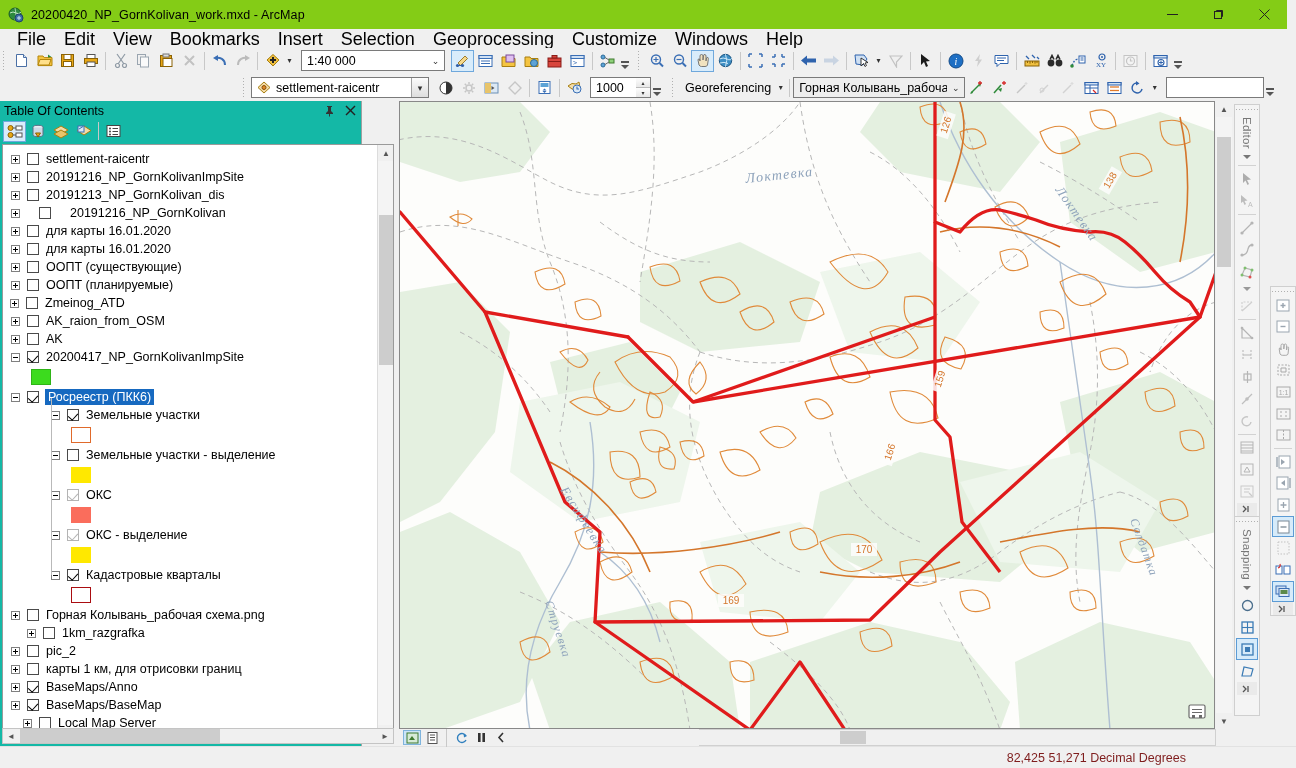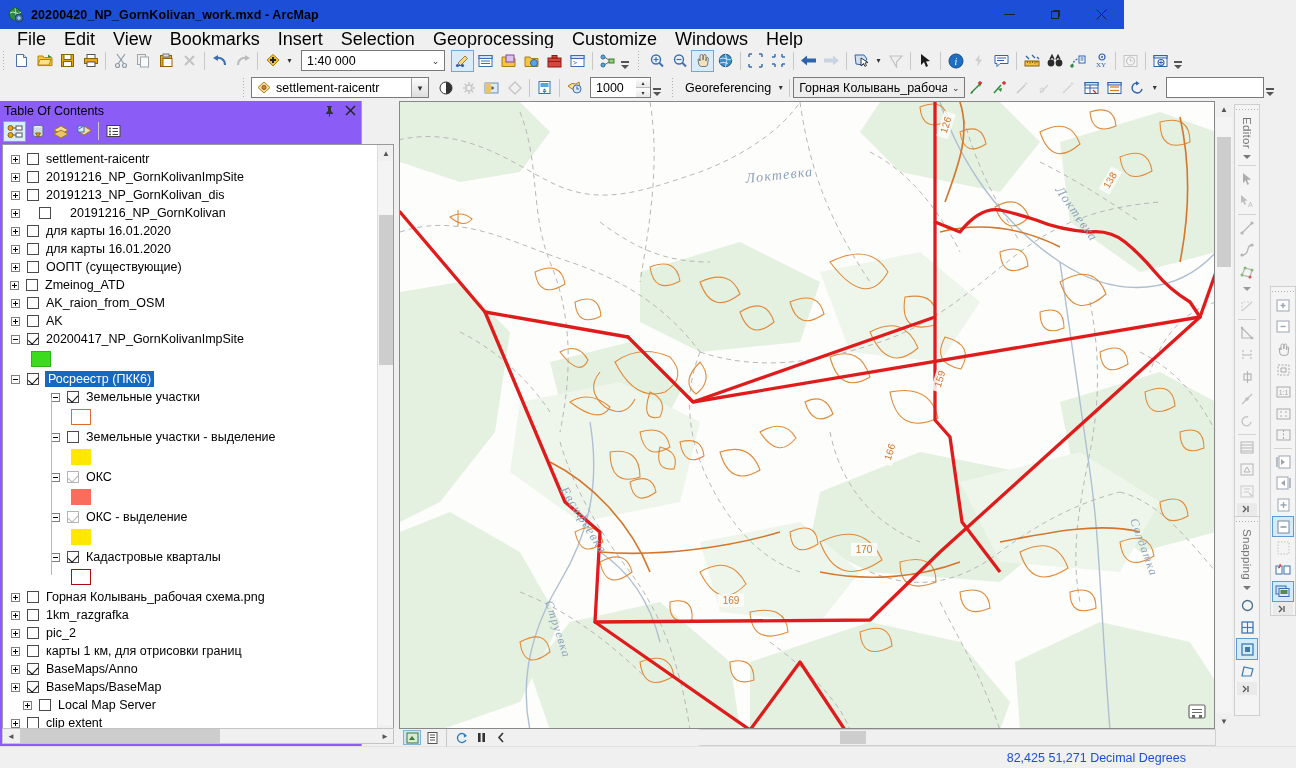--- a/index.html
+++ b/index.html
@@ -9,22 +9,22 @@
     overflow: hidden;
     font-family: "Liberation Sans", sans-serif;
     font-size: 12px;
     background: #f0f0f0;
     color: #000;
   }
   #app { position: relative; width: 1296px; height: 768px; background: #f0f0f0; }
 
   
   .titlebar {
-    position: absolute; left: 0; top: 0; width: 1124px; height: 29px;
-    background: #1d4ed8; display: flex; align-items: center; font-weight: bold;
+    position: absolute; left: 0; top: 0; width: 1287px; height: 29px;
+    background: #84cc16; display: flex; align-items: center;
   }
   .titlebar .app-icon {
     width: 16px; height: 16px; margin: 0 7px 0 8px; position: relative; flex: none;
   }
   .titlebar .title-text { font-size: 12.5px; color: #000; letter-spacing: 0.1px; }
   .winbtns { position: absolute; right: 0; top: 0; height: 29px; display: flex; }
   .winbtn { width: 46px; height: 29px; display: flex; align-items: center; justify-content: center; color: #222; }
 
   
   .menubar {
@@ -59,21 +59,21 @@
   }
   .combo .cval { flex: 1; overflow: hidden; white-space: nowrap; }
   .combo .caret { width: 17px; height: 19px; display:flex; align-items:center; justify-content:center; color:#333; font-size: 9px; }
   .spin { width: 15px; height: 21px; display: flex; flex-direction: column; border: 1px solid #7a7a7a; border-left: none; }
   .spin div { flex: 1; background: linear-gradient(#fdfdfd,#e8e8e8); display:flex; align-items:center; justify-content:center; font-size:6px; color:#333; }
   .spin div:first-child { border-bottom: 1px solid #bbb; }
 
   
   .toc {
     position: absolute; left: 0; top: 101px; width: 362px; height: 645px;
-    background: #8b5cf6; border-right: 1px solid #a0a0a0;
+    background: #14b8a6; border-right: 1px solid #a0a0a0;
   }
   .toc-header { height: 19px; display: flex; align-items: center; padding-left: 4px; position: relative; }
   .toc-title { font-size: 12.5px; color: #000; }
   .toc-hdr-btns { position: absolute; right: 4px; top: 0; height: 19px; display: flex; align-items: center; gap: 7px; }
   .toc-hdr-btn { width: 14px; height: 16px; display:flex; align-items:center; justify-content:center; color:#333; }
   .toc-toolbar { height: 22px; display: flex; align-items: center; padding-left: 3px; }
   .toc-tbtn { width: 23px; height: 21px; display:flex; align-items:center; justify-content:center; }
   .toc-tbtn.active { border: 1px solid #6fa8dc; background: #d8ecfb; }
   .toc-tree {
     position: absolute; left: 2px; top: 43px; width: 392px; height: 598px;
@@ -161,21 +161,21 @@
   .rbtn.active { border: 1px solid #5b9bd5; background: #d6ebfa; }
   .rsep { width: 18px; height: 1px; background: #d2d2d2; margin: 2px 0; }
   .rtb-end { width: 20px; height: 13px; display:flex; align-items:center; justify-content:center; background:#eaeaea; font-size:8px; color:#555; }
 
   
   .statusbar {
     position: absolute; left: 0; top: 746px; width: 1296px; height: 22px;
     background: #f0f0f0; display: flex; align-items: center; justify-content: flex-end;
     padding-right: 110px; border-top: 1px solid #e2e2e2;
   }
-  .status-coords { font-size: 12.5px; color: #1d4ed8; }
+  .status-coords { font-size: 12.5px; color: #7f1d1d; }
 </style>
 </head>
 <body>
 
 <div id="app">
 
   <div class="titlebar">
     <span class="app-icon">
       <svg width="16" height="16" viewBox="0 0 16 16">
         <circle cx="7" cy="7" r="6" fill="#2d8a3e" stroke="#1b5c28" stroke-width="1"></circle>
@@ -741,20 +741,25 @@
           <div class="row" style="padding-left: 8px;">
             <span class="exp plus"></span>
             <span class="cb"></span>
             <span class="lbl">для карты 16.01.2020</span>
           </div>
           <div class="row" style="padding-left: 8px;">
             <span class="exp plus"></span>
             <span class="cb"></span>
             <span class="lbl">ООПТ (существующие)</span>
           </div>
+          <div class="row" style="padding-left: 8px;">
+            <span class="exp plus"></span>
+            <span class="cb"></span>
+            <span class="lbl">ООПТ (планируемые)</span>
+          </div>
           <div class="row" style="padding-left: 7px;">
             <span class="exp plus"></span>
             <span class="cb"></span>
             <span class="lbl">Zmeinog_ATD</span>
           </div>
           <div class="row" style="padding-left: 8px;">
             <span class="exp plus"></span>
             <span class="cb"></span>
             <span class="lbl">AK_raion_from_OSM</span>
           </div>
@@ -824,21 +829,21 @@
           </div>
           <div class="swatch-row" style="padding-left: 68px;">
             <span class="hstub" style="left: 49px; top: 11px; width: 0px;"></span>
             <span class="sw hollow-darkred"></span>
           </div>
           <div class="row" style="padding-left: 8px;">
             <span class="exp plus"></span>
             <span class="cb"></span>
             <span class="lbl">Горная Колывань_рабочая схема.png</span>
           </div>
-          <div class="row" style="padding-left: 8px;">
+          <div class="row" style="padding-left: 24px;">
             <span class="exp plus"></span>
             <span class="cb"></span>
             <span class="lbl">1km_razgrafka</span>
           </div>
           <div class="row" style="padding-left: 8px;">
             <span class="exp plus"></span>
             <span class="cb"></span>
             <span class="lbl">pic_2</span>
           </div>
           <div class="row" style="padding-left: 8px;">

